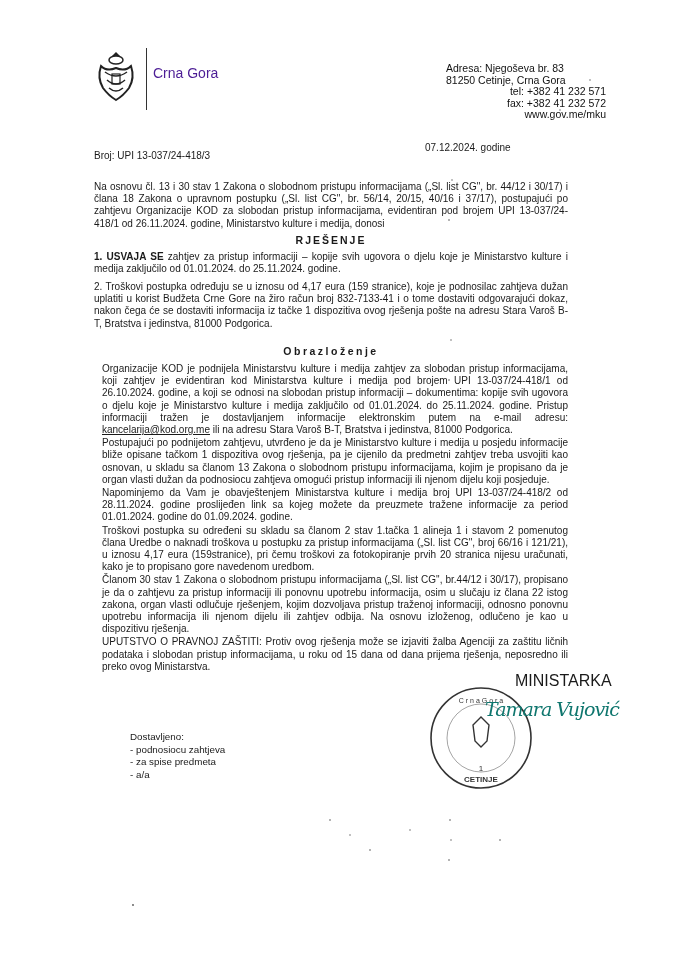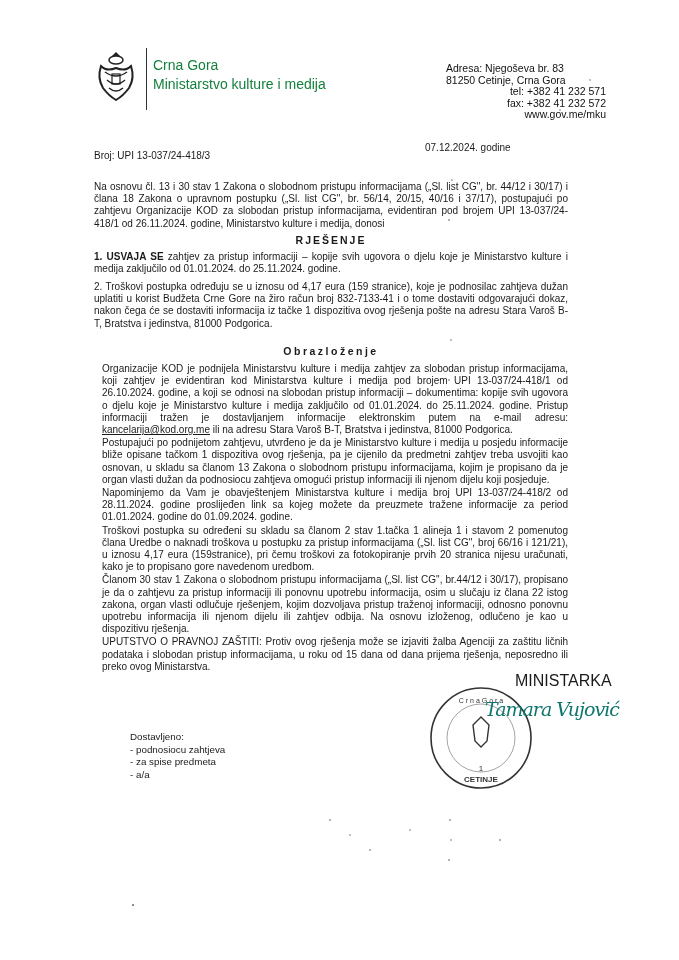--- a/index.html
+++ b/index.html
@@ -1,21 +1,21 @@
 <!DOCTYPE html>
 <html><head>
 <meta charset="utf-8">
 <style>
   html, body { margin:0; padding:0; background:#ffffff; }
   body { width:679px; height:960px; position:relative; overflow:hidden;
          font-family:"Liberation Sans", sans-serif; color:#1a1a1a; }
   .page { position:absolute; left:0; top:0; width:679px; height:960px; background:#fff; }
   .crest { position:absolute; left:95px; top:50px; width:42px; height:54px; }
   .vline { position:absolute; left:146px; top:48px; width:1px; height:62px; background:#333; }
-  .org { position:absolute; left:153px; top:56px; font-size:14px; line-height:19px; color:#15803d; }
+  .org { position:absolute; left:153px; top:64px; font-size:14px; line-height:19px; color:#4c1d95;text-align:right; }
   .addr { position:absolute; left:446px; top:43px; width:160px; text-align:right; font-size:10.5px; line-height:11.5px; color:#111;margin-top:20px; }
   .addr .a1 { text-align:left; }
   .broj { position:absolute; left:94px; top:150px; font-size:10px; }
   .date { position:absolute; left:425px; top:142px; font-size:10px; }
   .text { position:absolute; left:94px; width:474px; font-size:10px; line-height:12.2px; text-align:justify; }
   .heading { position:absolute; left:94px; width:474px; text-align:center; font-size:10.5px; font-weight:bold; letter-spacing:2px; }
   .p { margin:0 0 1px 8px; }
   .link { text-decoration:underline; }
   .bold { font-weight:bold; }
   .ministarka { position:absolute; left:515px; top:672px; font-size:16px; }
@@ -32,21 +32,20 @@
   <svg class="crest" viewBox="0 0 42 54">
     <path d="M21 2 l4 4 h-8z" fill="#222"></path>
     <ellipse cx="21" cy="10" rx="7" ry="4" fill="none" stroke="#222" stroke-width="1.5"></ellipse>
     <path d="M6 16 Q2 28 8 38 Q14 46 21 50 Q28 46 34 38 Q40 28 36 16 Q30 22 21 18 Q12 22 6 16z" fill="none" stroke="#222" stroke-width="2"></path>
     <path d="M10 22 Q21 30 32 22 M12 30 Q21 38 30 30 M14 38 Q21 44 28 38" fill="none" stroke="#222" stroke-width="1.5"></path>
     <rect x="17" y="24" width="8" height="10" fill="none" stroke="#222" stroke-width="1.2"></rect>
   </svg>
   <div class="vline"></div>
   <div class="org">
     <div>Crna Gora</div>
-    <div>Ministarstvo kulture i medija</div>
   </div>
 
   <div class="addr">
     <div class="a1">Adresa: Njegoševa br. 83</div>
     <div class="a1">81250 Cetinje, Crna Gora</div>
     <div>tel: +382 41 232 571</div>
     <div>fax: +382 41 232 572</div>
     <div>www.gov.me/mku</div>
   </div>
 

